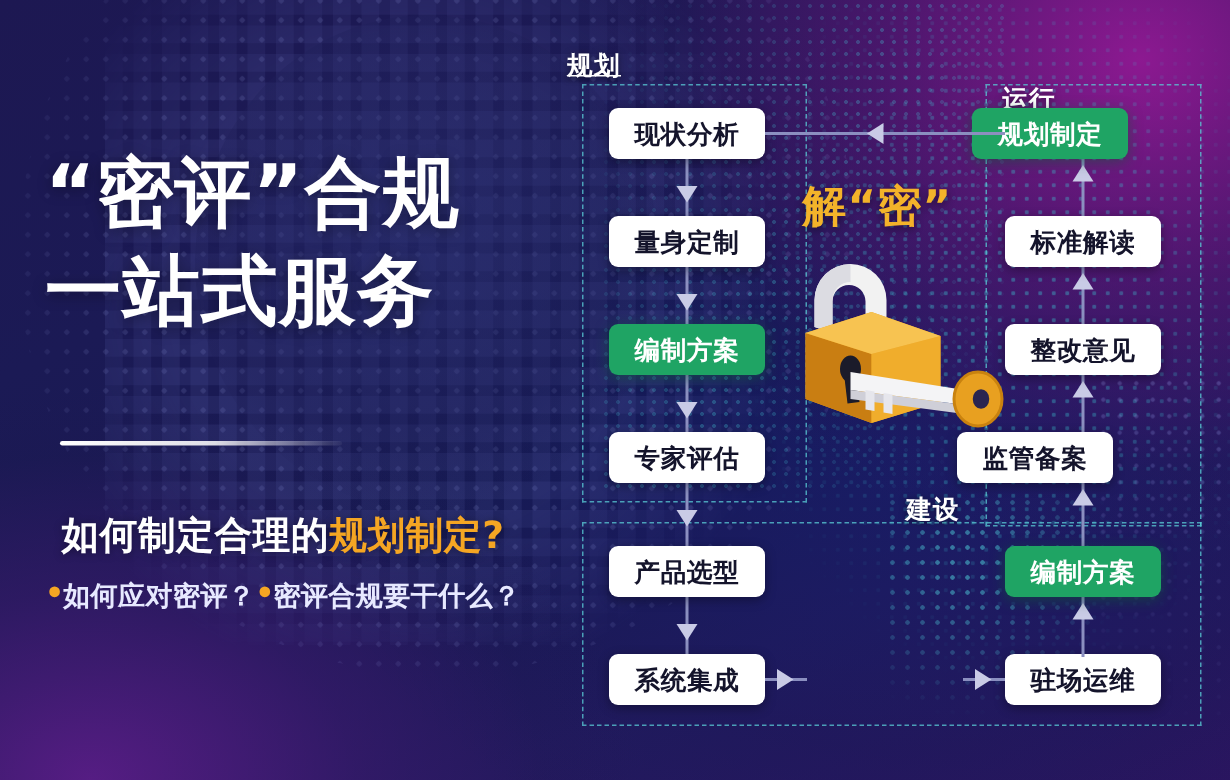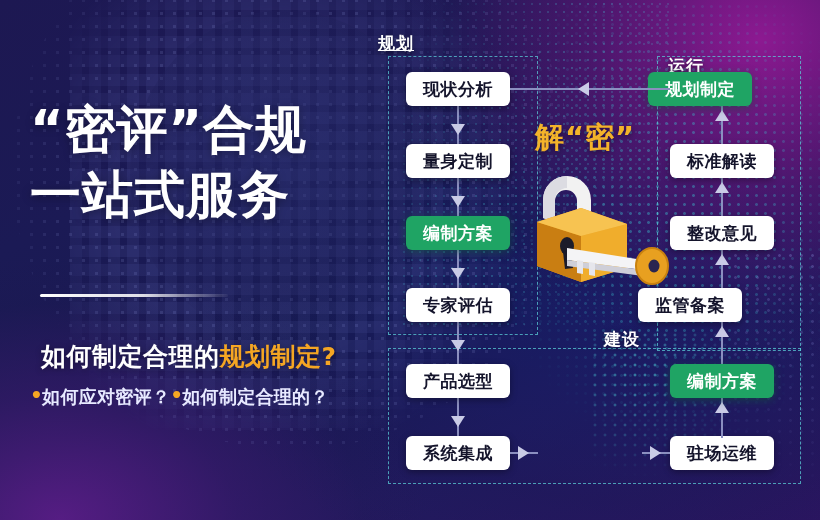--- a/index.html
+++ b/index.html
@@ -226,21 +226,21 @@
   <div class="left-col">
     <div class="headline">
       <span>“密评”合规</span>
       <span class="ln2">一站式服务</span>
     </div>
     <div class="divider"></div>
     <div class="subhead">
       <span>如何制定合理的</span><span class="accent">规划制定?</span>
     </div>
     <div class="bullets">
-      <span class="dot">•</span><span>如何应对密评？</span><span class="dot">•</span><span>如何制定合理的？</span>
+      <span class="dot">•</span><span>如何应对密评？</span><span class="dot">•</span><span>密评合规要干什么？</span>
     </div>
   </div>
 
   <div class="flow">
 
     <div class="dash-box" style="left:388px; top:56px; width:148px; height:277px;"></div>
     <div class="dash-box" style="left:657px; top:56px; width:142px; height:293px;"></div>
     <div class="dash-box" style="left:388px; top:348px; width:411px; height:134px;"></div>
 
     <div class="group-label lbl-plan">规划</div>

